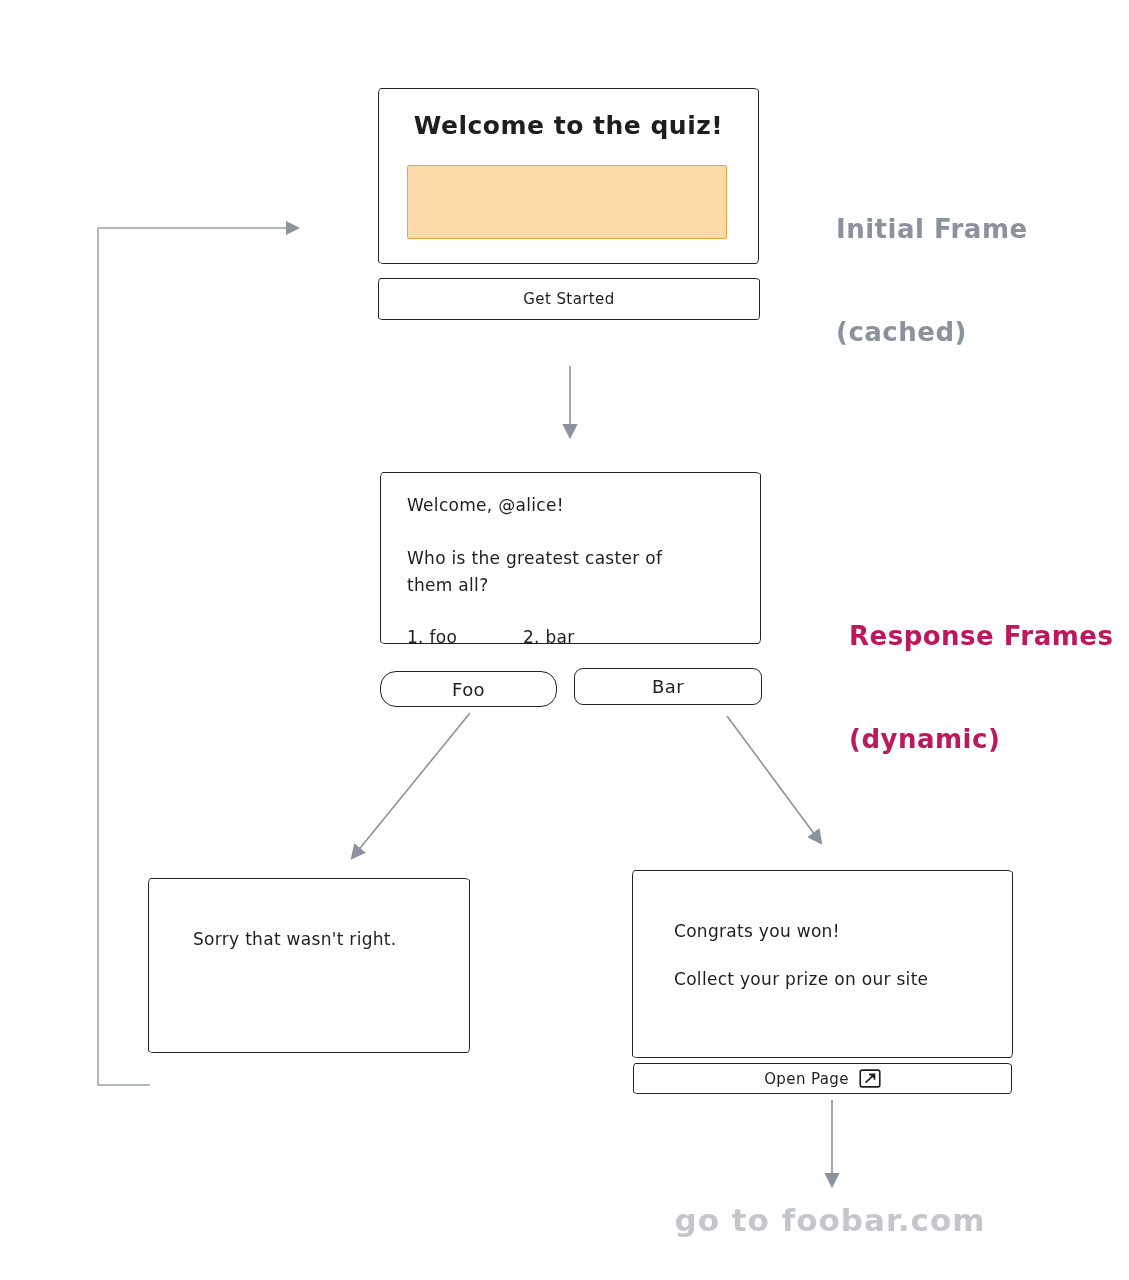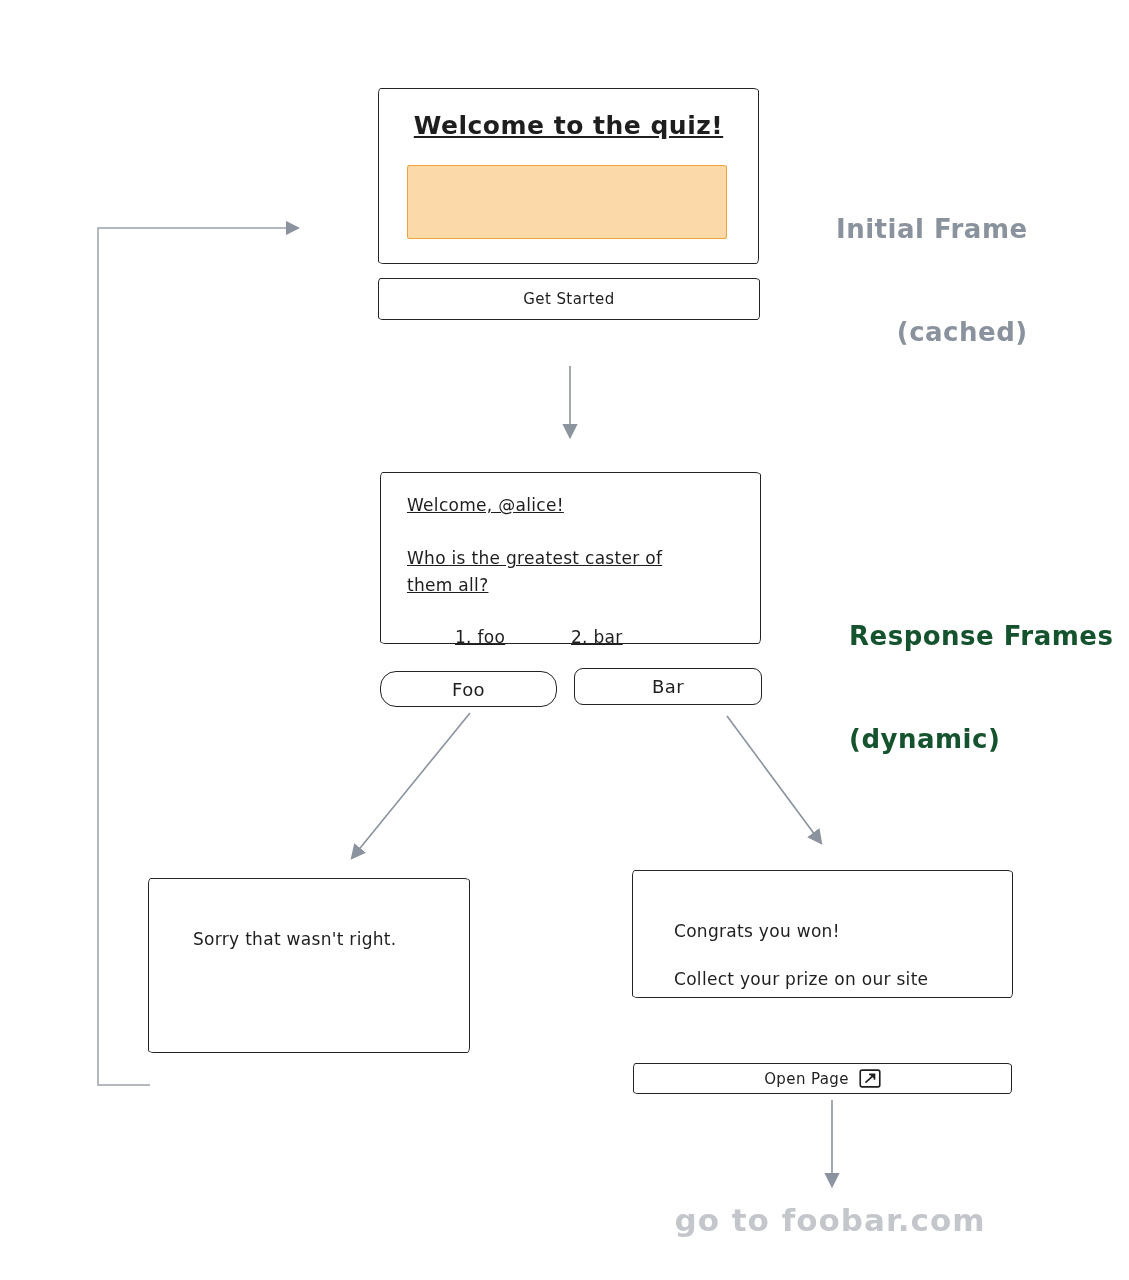--- a/index.html
+++ b/index.html
@@ -12,21 +12,20 @@
     overflow:hidden;
   }
   .arrows{position:absolute;left:0;top:0;width:1129px;height:1280px;pointer-events:none;}
 
   .frame{
     position:absolute;
     background:#ffffff;
     border:1.8px solid #232323;
     border-radius:3px 6px 3px 6px / 6px 3px 6px 3px;
     box-sizing:border-box;
-    text-decoration:underline;
   }
   .frame-title{
     text-align:center;
     font-size:25px;
     font-weight:600;
     letter-spacing:.5px;
     padding-top:22px;
   }
   .img-placeholder{
     position:absolute;
@@ -49,32 +48,32 @@
     letter-spacing:.4px;
     cursor:pointer;
   }
   .bar-button.big{font-size:18px;}
 
   .body-text{position:absolute;font-size:17px;letter-spacing:.3px;line-height:1.5;}
 
   .q-greeting{margin:0 0 30px 0;}
   .q-question{margin:0 0 28px 0;max-width:272px;}
   .q-options{display:flex;}
-  .q-option-1{width:116px;margin-left:48px;}
+  .q-option-1{width:116px;}
 
   .side-label{
     position:absolute;
     font-size:26px;
     font-weight:600;
     letter-spacing:.5px;
     line-height:1.32;
     white-space:pre;
   }
   .label-gray{color:#8a929d;}
-  .label-purple{color:#14532d;}
+  .label-purple{color:#be185d;}
   .goto-label{
     position:absolute;
     left:660px;top:1202px;width:340px;
     text-align:center;
     font-size:31px;
     font-weight:600;
     letter-spacing:1px;
     color:#c3c6cb;
   }
   .ext-icon{display:inline-block;width:22px;height:19px;}
@@ -98,21 +97,21 @@
   </svg>
 
   <div class="frame" style="left:378px;top:88px;width:381px;height:176px;">
     <div class="frame-title">Welcome to the quiz!</div>
     <div class="img-placeholder"></div>
   </div>
   <div class="bar-button" style="left:378px;top:278px;width:382px;height:42px;">
     <span>Get Started</span>
   </div>
 
-  <div class="side-label label-gray" style="left:836px;top:143px;text-align:right;">
+  <div class="side-label label-gray" style="left:836px;top:143px;">
     <div>Initial Frame</div>
     <div>(cached)</div>
   </div>
 
   <div class="frame" style="left:380px;top:472px;width:381px;height:172px;padding:22px 4px 0 26px;">
     <div class="q-greeting" style="font-size:17px;letter-spacing:.3px;">Welcome, @alice!</div>
     <div class="q-question" style="font-size:17px;letter-spacing:.3px;line-height:1.6;">Who is the greatest caster of them all?</div>
     <div class="q-options" style="font-size:17px;letter-spacing:.3px;">
       <span class="q-option-1">1. foo</span>
       <span>2. bar</span>
@@ -127,21 +126,21 @@
 
   <div class="side-label label-purple" style="left:849px;top:550px;">
     <div>Response Frames</div>
     <div>(dynamic)</div>
   </div>
 
   <div class="frame" style="left:148px;top:878px;width:322px;height:175px;">
     <div class="body-text" style="left:44px;top:48px;">Sorry that wasn't right.</div>
   </div>
 
-  <div class="frame" style="left:632px;top:870px;width:381px;height:128px;">
+  <div class="frame" style="left:632px;top:870px;width:381px;height:188px;">
     <div class="body-text" style="left:41px;top:48px;">Congrats you won!</div>
     <div class="body-text" style="left:41px;top:96px;">Collect your prize on our site</div>
   </div>
   <div class="bar-button" style="left:633px;top:1063px;width:379px;height:31px;">
     <span>Open Page</span>
     <span class="ext-icon">
       <svg viewBox="0 0 24 21" width="22" height="19">
         <rect x="1.2" y="1.2" width="21.6" height="18.6" rx="2" fill="none" stroke="#1e1e1e" stroke-width="1.8"></rect>
         <path d="M7 15 L17 6 M11 6 h6 v6" fill="none" stroke="#1e1e1e" stroke-width="1.8"></path>
         <path d="M17.5 5.5 l-1 5 l-4.5 -4.2 z" fill="#1e1e1e"></path>

